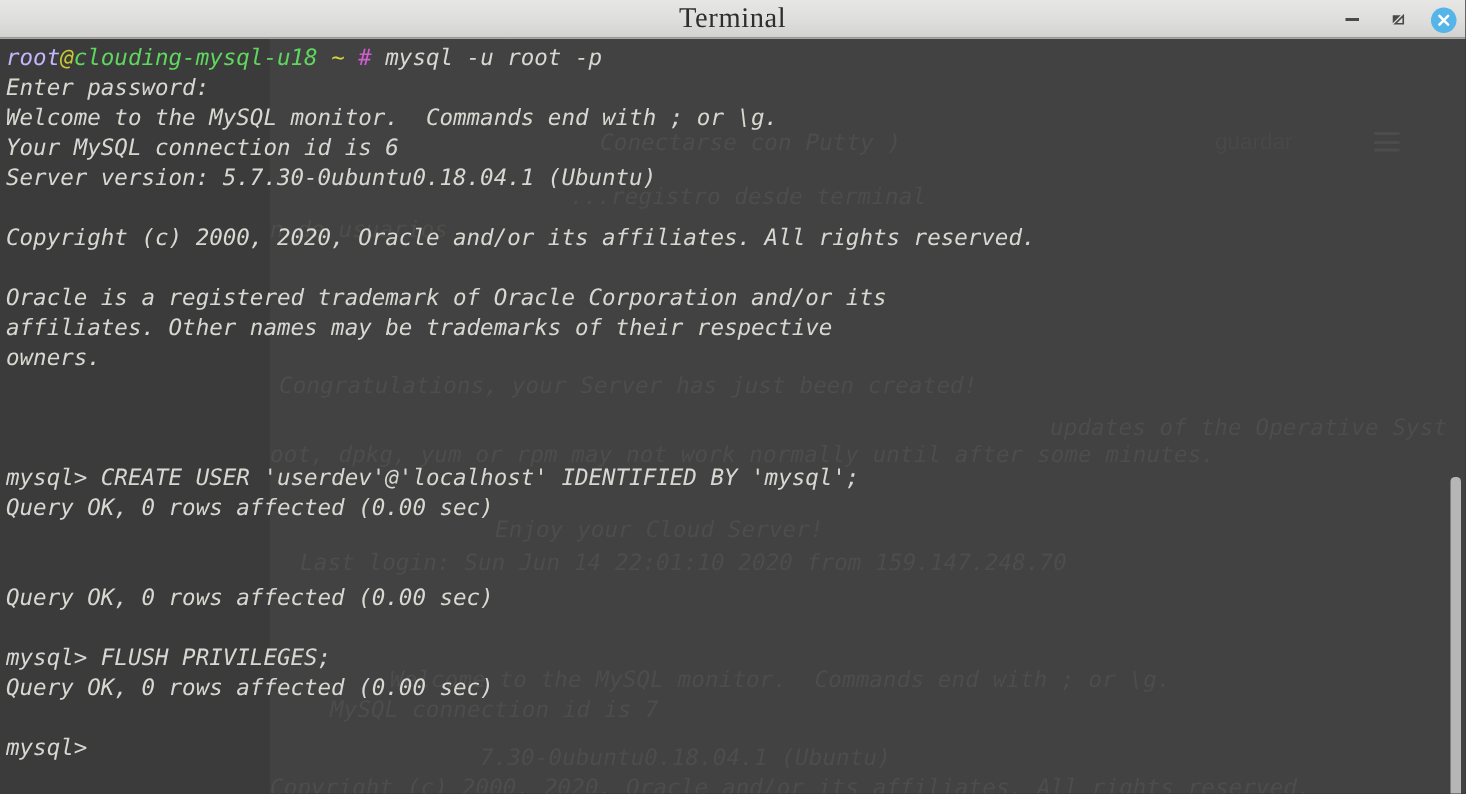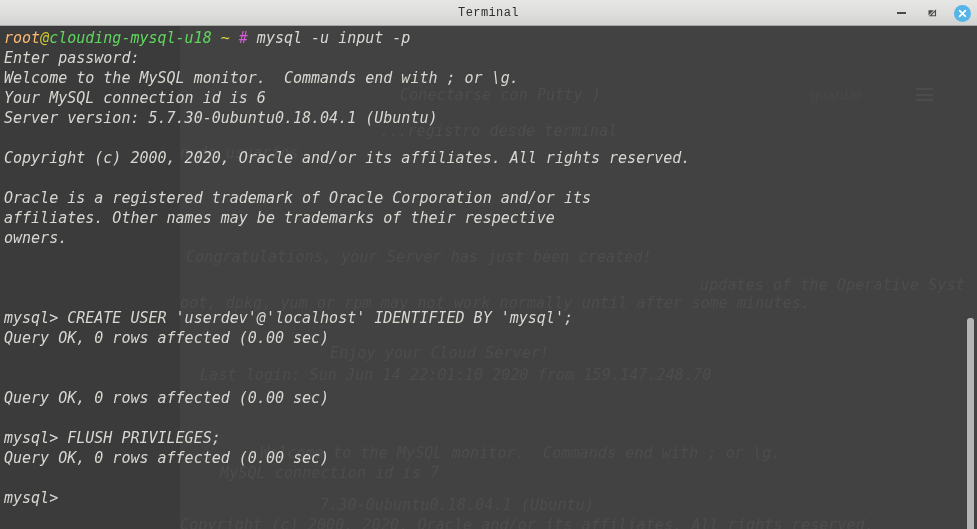--- a/index.html
+++ b/index.html
@@ -24,22 +24,22 @@
     width: 977px;
     height: 26px;
     background: linear-gradient(to bottom, #e6e6e4 0%, #dededc 55%, #d2d2d0 100%);
     border-bottom: 1px solid #a8a8a6;
     box-sizing: border-box;
     display: flex;
     align-items: center;
     justify-content: center;
   }
   .title-text {
-    font-family: Liberation Mono, monospace;
-    font-size: 12px;
+    font-family: Liberation Serif, serif;
+    font-size: 19px;
     color: #2e2e2e;
     letter-spacing: 0.4px;
     user-select: none;
   }
   .win-controls {
     position: absolute;
     right: 6px;
     top: 0;
     height: 26px;
     display: flex;
@@ -137,21 +137,21 @@
     position: absolute;
     left: 4px;
     white-space: pre;
     font-family: "DejaVu Sans Mono", monospace;
     font-size: 15px;
     font-style: oblique;
     line-height: 20px;
     color: #d8d8d2;
     letter-spacing: 0px;
   }
-  .c-user   { color: #fdba74; }
+  .c-user   { color: #c4b5fd; }
   .c-at     { color: #c8c832; }
   .c-host   { color: #5fd75f; }
   .c-tilde  { color: #d7d73f; }
   .c-hash   { color: #cf5fcf; }
   .c-cmd    { color: #d8d8d2; }
 
   
   .scrollbar-track {
     position: absolute;
     right: 0; top: 26px;
@@ -216,21 +216,21 @@
       <span class="wm-line" style="left:200px; top:340px;">Last login: Sun Jun 14 22:01:10 2020 from 159.147.248.70</span>
       <span class="wm-line" style="left:260px; top:418px;">Welcome to the MySQL monitor.  Commands end with ; or \g.</span>
       <span class="wm-line" style="left:220px; top:438px;">MySQL connection id is 7</span>
       <span class="wm-line" style="left:320px; top:470px;">7.30-0ubuntu0.18.04.1 (Ubuntu)</span>
       <span class="wm-line" style="left:272px; top:468px;"></span>
       <span class="wm-line" style="left:180px; top:490px;">Copyright (c) 2000, 2020, Oracle and/or its affiliates. All rights reserved.</span>
     </div>
 
     <div class="screen">
 
-      <div class="line" style="top:2px;"><span class="c-user">root</span><span class="c-at">@</span><span class="c-host">clouding-mysql-u18</span><span class="c-tilde"> </span><span class="c-tilde">~</span><span class="c-hash"> </span><span class="c-hash">#</span><span class="c-cmd"> mysql -u input -p</span></div>
+      <div class="line" style="top:2px;"><span class="c-user">root</span><span class="c-at">@</span><span class="c-host">clouding-mysql-u18</span><span class="c-tilde"> </span><span class="c-tilde">~</span><span class="c-hash"> </span><span class="c-hash">#</span><span class="c-cmd"> mysql -u root -p</span></div>
 
       <div class="line" style="top:22px;">Enter password:</div>
       <div class="line" style="top:42px;">Welcome to the MySQL monitor.  Commands end with ; or \g.</div>
       <div class="line" style="top:62px;">Your MySQL connection id is 6</div>
       <div class="line" style="top:82px;">Server version: 5.7.30-0ubuntu0.18.04.1 (Ubuntu)</div>
       <div class="line" style="top:102px;"></div>
       <div class="line" style="top:122px;">Copyright (c) 2000, 2020, Oracle and/or its affiliates. All rights reserved.</div>
       <div class="line" style="top:142px;"></div>
       <div class="line" style="top:182px;">affiliates. Other names may be trademarks of their respective</div>
       <div class="line" style="top:162px;">Oracle is a registered trademark of Oracle Corporation and/or its</div>

